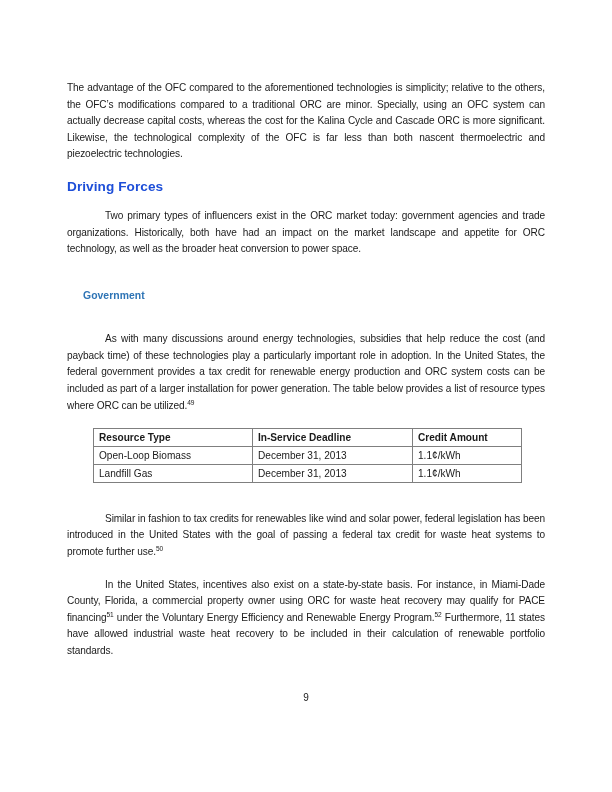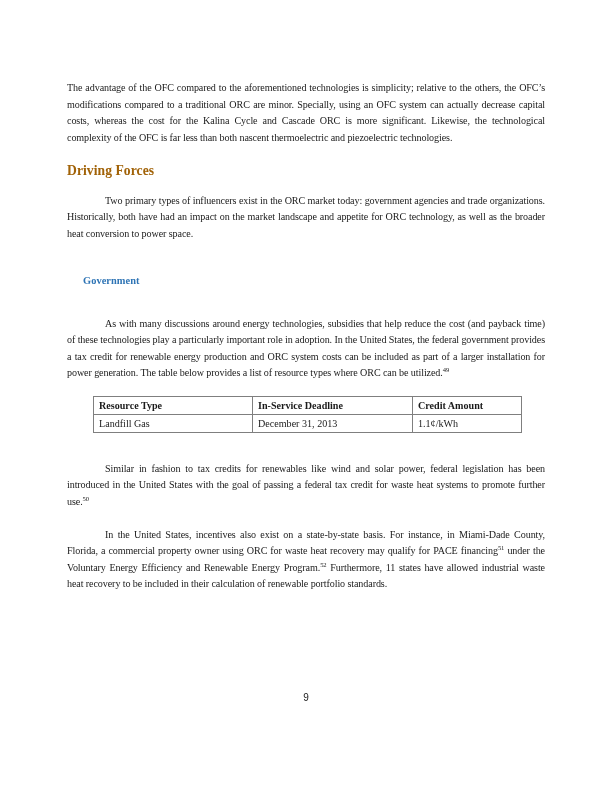--- a/index.html
+++ b/index.html
@@ -21,42 +21,41 @@
     top: 0;
     width: 612px;
     height: 792px;
     background: #ffffff;
   }
   .content {
     position: absolute;
     left: 67px;
     top: 80px;
     width: 478px;
-    font-family: Liberation Serif, serif;
   }
   p.body-text {
     margin: 0 0 0 0;
     font-size: 10.1px;
     line-height: 16.55px;
     text-align: justify;
     color: #1a1a1a;
     letter-spacing: -0.01em;
   }
   p.body-text.indent {
     text-indent: 38px;
   }
   .gap-lg { height: 16.5px; }
   .gap-md { height: 14px; }
   .gap-sm { height: 11px; }
 
   h1.section-heading {
     margin: 0;
     font-size: 13.6px;
     font-weight: bold;
-    color: #a16207;
+    color: #1d4ed8;
     letter-spacing: 0.005em;
   }
   h2.sub-heading {
     margin: 16px;
     font-size: 10.4px;
     font-weight: bold;
     color: #2e74b5;
     letter-spacing: 0.005em;
   }
   sup.fn {
@@ -140,20 +139,25 @@
           <col class="c2">
           <col class="c3">
         </colgroup>
       <tbody>
         <tr class="header-row">
           <td>Resource Type</td>
           <td>In-Service Deadline</td>
           <td>Credit Amount</td>
         </tr>
         <tr>
+          <td>Open-Loop Biomass</td>
+          <td>December 31, 2013</td>
+          <td>1.1¢/kWh</td>
+        </tr>
+        <tr>
           <td>Landfill Gas</td>
           <td>December 31, 2013</td>
           <td>1.1¢/kWh</td>
         </tr>
       </tbody>
     </table>
 
     <div class="gap-sm"></div>
 
 

